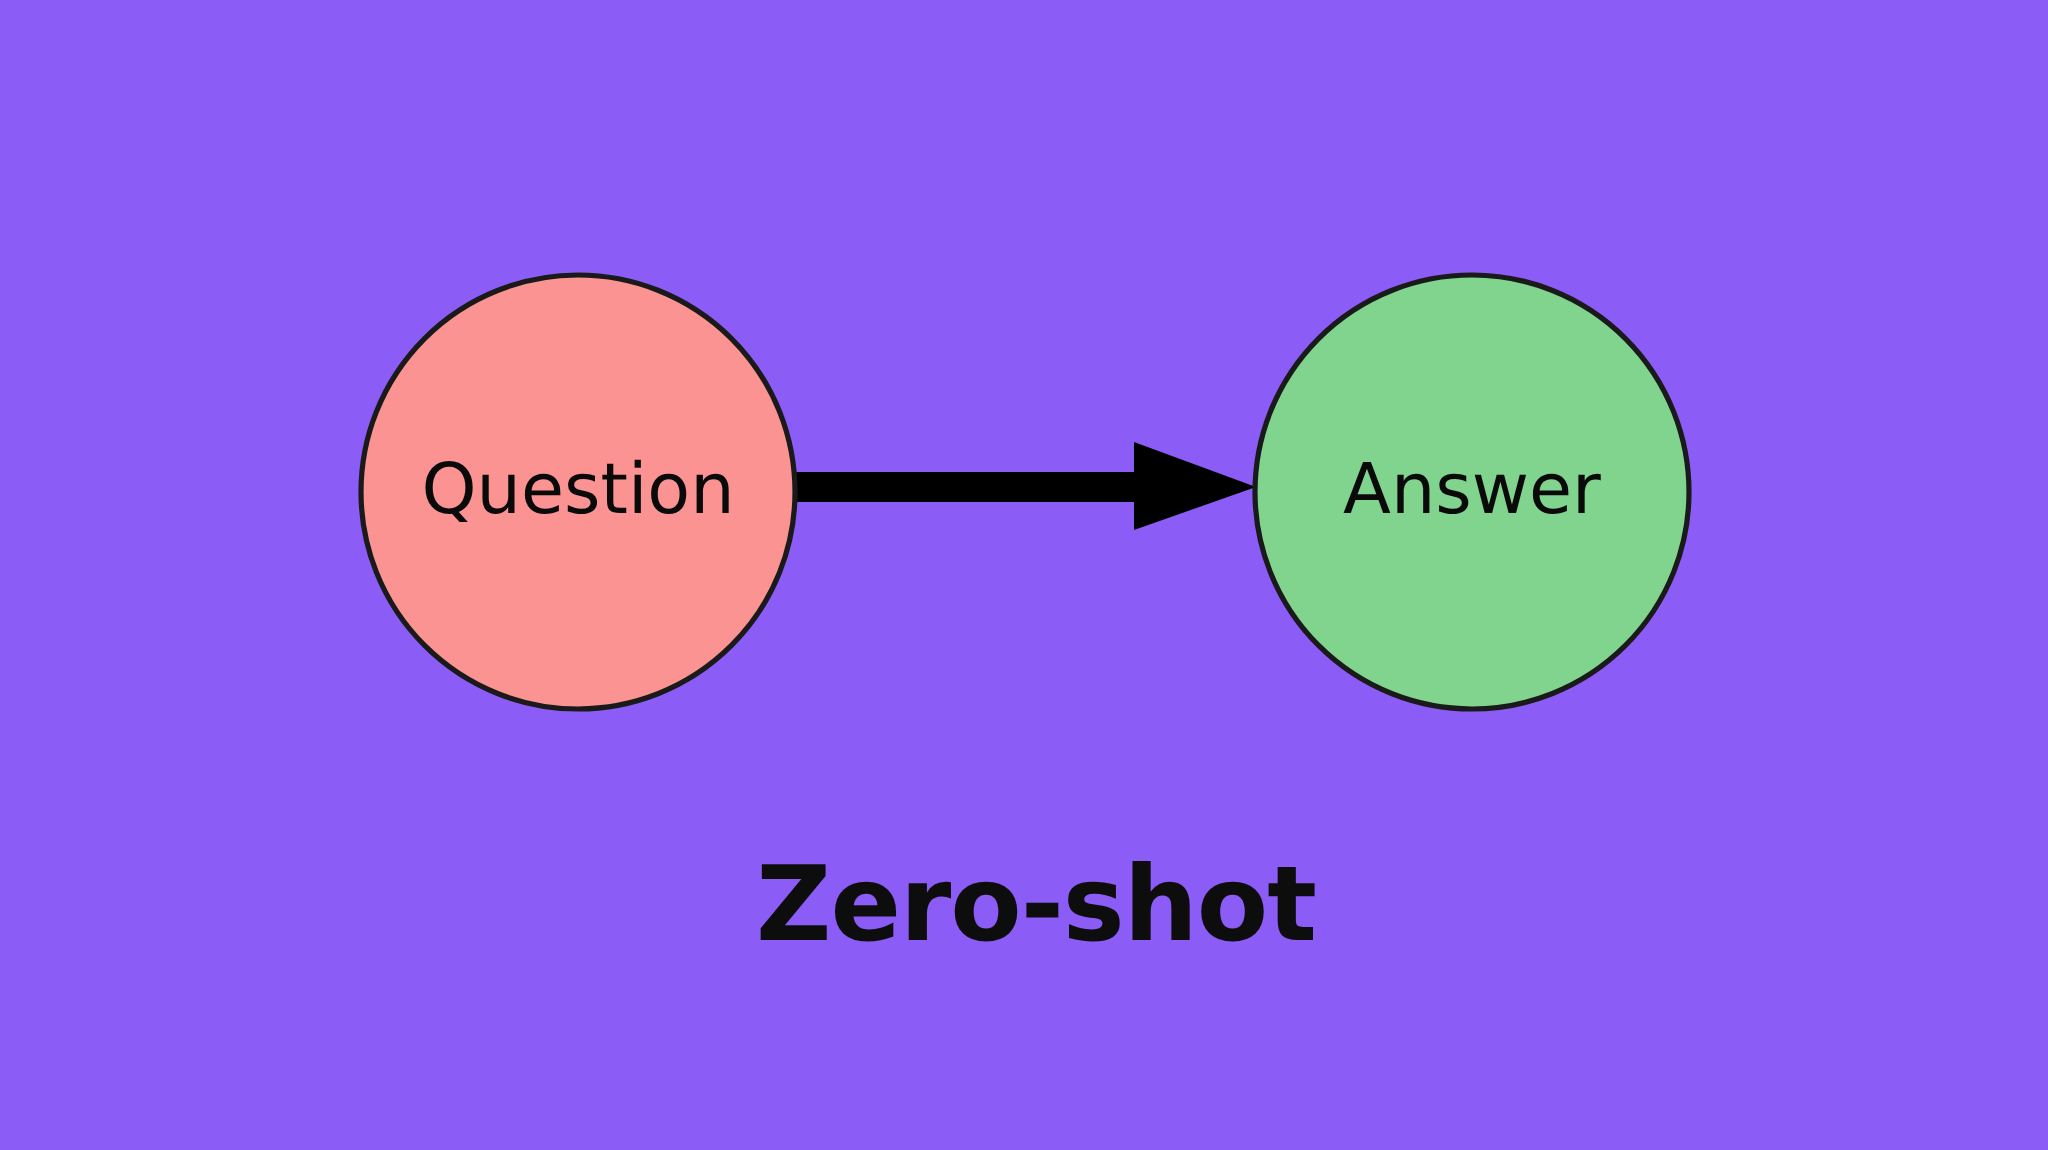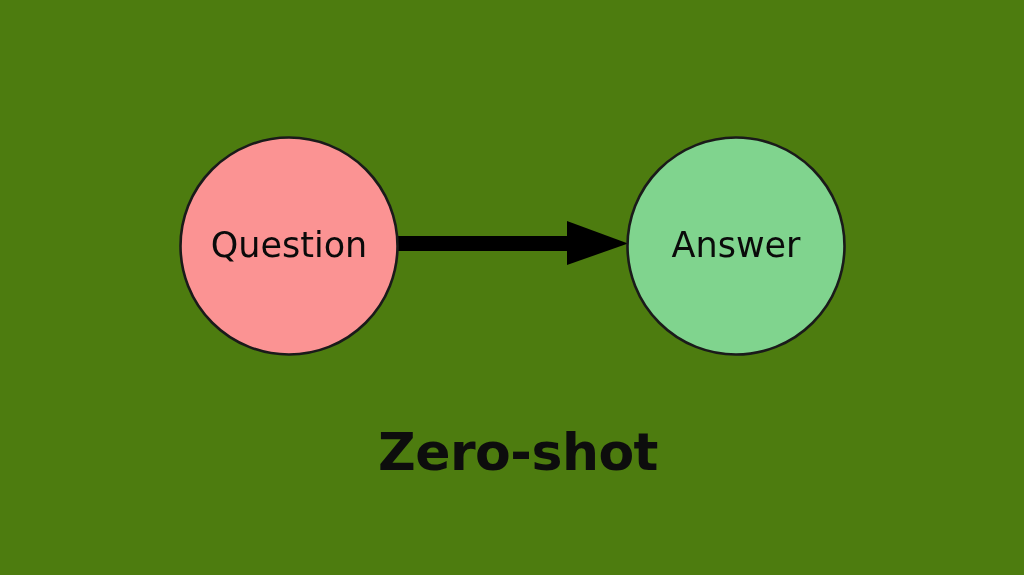--- a/index.html
+++ b/index.html
@@ -8,21 +8,21 @@
     padding: 0;
     background: #ffffff;
   }
   body {
     font-family: "DejaVu Sans", "Liberation Sans", sans-serif;
   }
   #canvas {
     position: relative;
     width: 1024px;
     height: 575px;
-    background: #4d7c0f;
+    background: #8b5cf6;
     overflow: hidden;
   }
   #diagram-svg {
     position: absolute;
     left: 0;
     top: 0;
     width: 1024px;
     height: 575px;
     display: block;
   }

